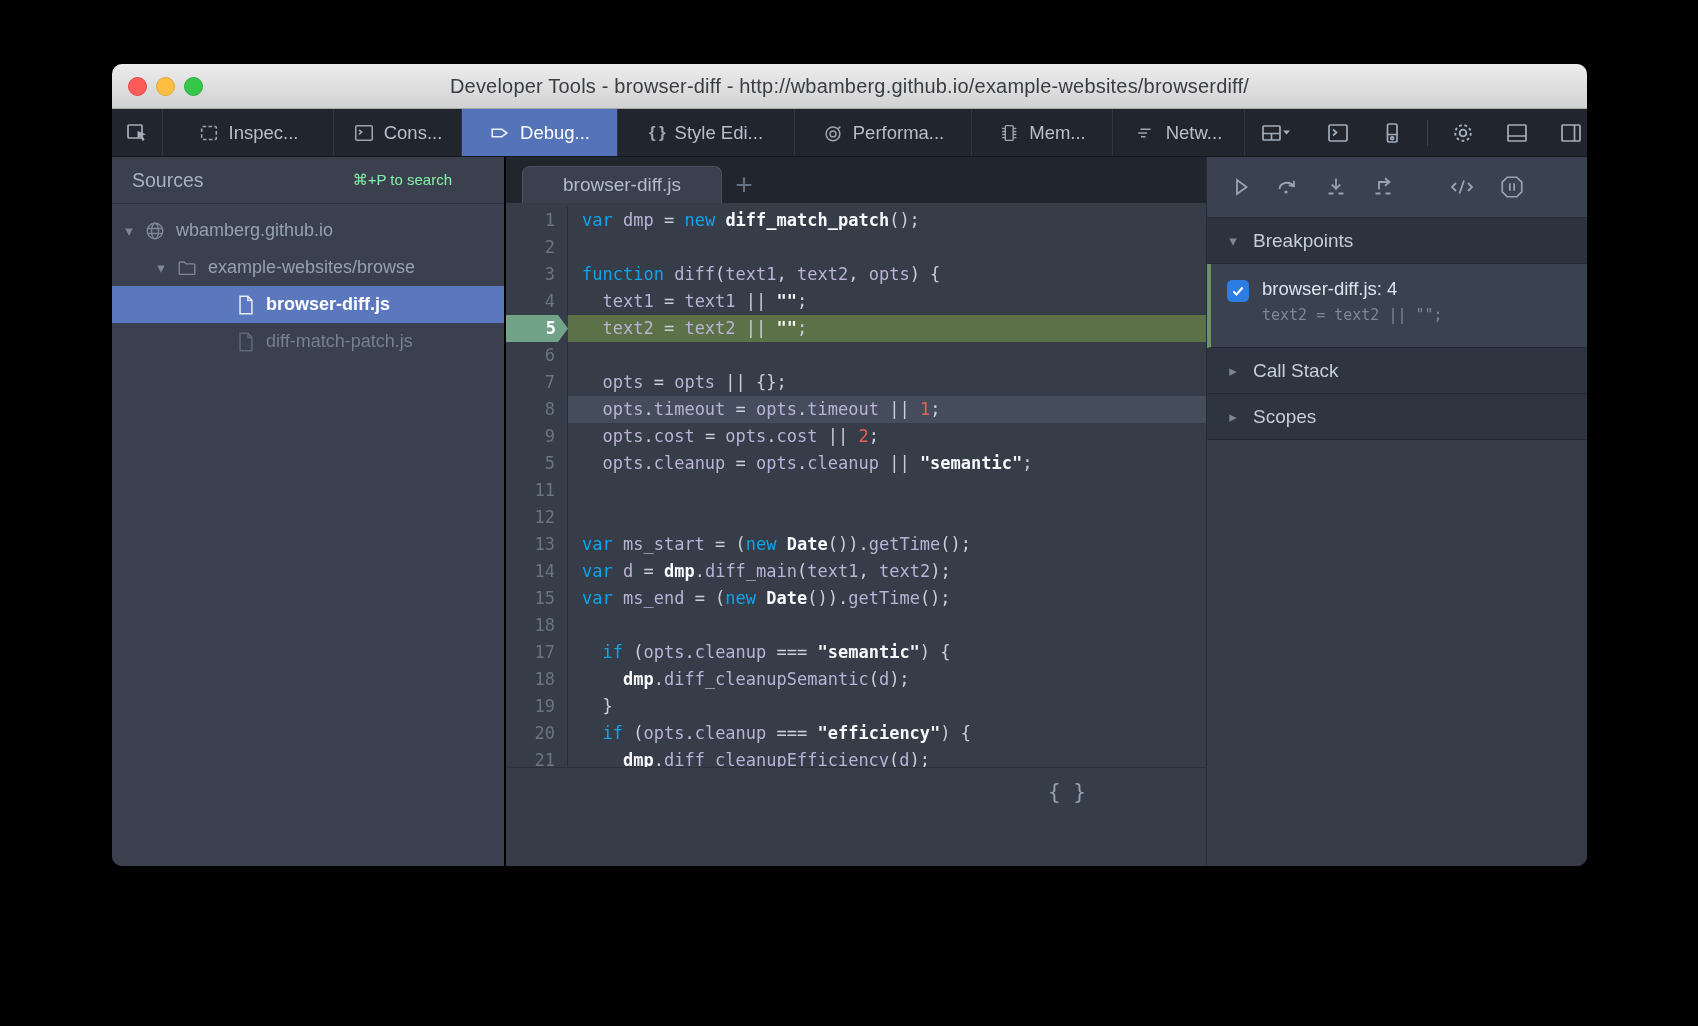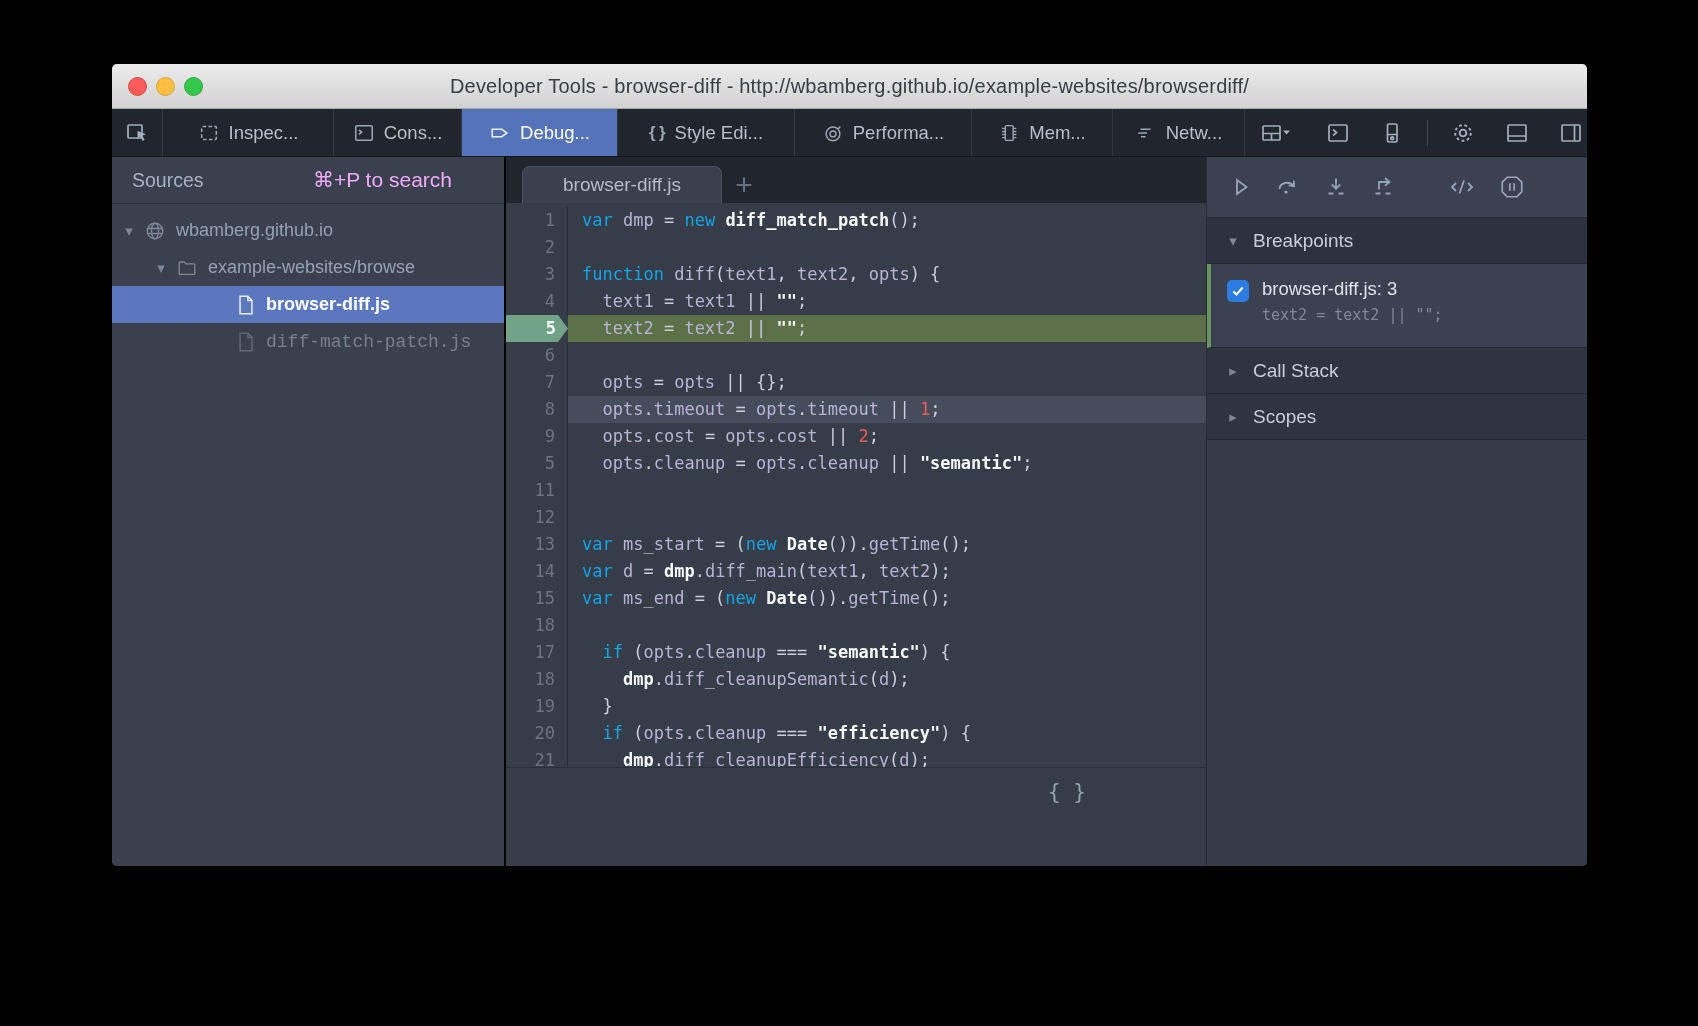--- a/index.html
+++ b/index.html
@@ -2,21 +2,21 @@
 <html><head>
 <meta charset="utf-8">
 <style>
   html,body{margin:0;padding:0;}
   body{
     width:1698px;height:1026px;background:#000;position:relative;overflow:hidden;
     font-family:"Liberation Sans", sans-serif;
   }
   .window{
     position:absolute;left:112px;top:64px;width:1475px;height:802px;
-    border-radius:5px;overflow:hidden;display:flex;flex-direction:column;
+    border-radius:10px;overflow:hidden;display:flex;flex-direction:column;
     background:#363c48;box-shadow:0 25px 60px rgba(0,0,0,.8);
   }
   
   .titlebar{
     height:44px;flex:none;position:relative;
     background:linear-gradient(#ececec,#d2d2d2);
     border-bottom:1px solid #a9a9a9;
     display:flex;align-items:center;justify-content:center;
   }
   .traffic{position:absolute;left:16px;top:0;height:100%;display:flex;align-items:center;gap:9px;}
@@ -36,21 +36,21 @@
   .icon-btn{width:46px;height:100%;display:flex;align-items:center;justify-content:center;color:#a3aebc;}
   .vsep{width:1px;height:26px;background:#3d4450;margin:0 4px;}
   svg{display:block;}
   
   .content{flex:1;display:flex;min-height:0;}
   
   .sources{width:392px;flex:none;background:#3a404e;border-right:2px solid #000000;display:flex;flex-direction:column;}
   .sources-header{height:46px;flex:none;display:flex;align-items:center;justify-content:space-between;
     padding:0 52px 0 20px;border-bottom:1px solid #2d333d;}
   .sources-title{font-size:19.5px;color:#a6b2c1;}
-  .search-hint{font-size:21px;color:#f0abfc;}
+  .search-hint{font-size:15px;color:#86efac;}
   .tree{padding-top:8px;}
   .tree-row{height:37px;display:flex;align-items:center;color:#95a1b1;font-size:18px;}
   .tree-row .caret{width:18px;font-size:15px;color:#7c8696;text-align:center;flex:none;}
   .tree-row .node-icon{display:flex;align-items:center;margin:0 10px 0 6px;color:#7d8795;flex:none;}
   .tree-row.selected{background:#5b77bd;color:#fff;font-weight:bold;}
   .tree-row.selected .node-icon{color:#e8edf6;}
   .tree-row.dim{color:#76808e;}
   .tree-row.dim .node-icon{color:#5f6877;}
   .tree-label{white-space:nowrap;overflow:hidden;}
   
@@ -270,21 +270,21 @@
         </div>
         <div class="tree-row selected" style="padding-left:118px;">
           <span class="node-icon">
             <svg width="20" height="22" viewBox="0 0 20 24" fill="none" stroke="currentColor" stroke-width="1.6">
               <path d="M3.5 2.5 H12 L16.5 7 V21.5 H3.5 Z"></path>
               <path d="M12 2.5 V7 H16.5"></path>
             </svg>
           </span>
           <span class="tree-label">browser-diff.js</span>
         </div>
-        <div class="tree-row dim" style="padding-left:118px;font-family:Liberation Mono, monospace;">
+        <div class="tree-row dim" style="padding-left:118px;">
           <span class="node-icon">
             <svg width="20" height="22" viewBox="0 0 20 24" fill="none" stroke="currentColor" stroke-width="1.6">
               <path d="M3.5 2.5 H12 L16.5 7 V21.5 H3.5 Z"></path>
               <path d="M12 2.5 V7 H16.5"></path>
             </svg>
           </span>
           <span class="tree-label">diff-match-patch.js</span>
         </div>
       </div>
     </div>
@@ -436,21 +436,21 @@
         <span>Breakpoints</span>
       </div>
 
       <div class="bp-item">
         <span class="checkbox">
           <svg width="14" height="14" viewBox="0 0 18 18" fill="none" stroke="#fff" stroke-width="2.6">
             <path d="M3 9.5 L7 13.5 L15 4.5"></path>
           </svg>
         </span>
         <span class="bp-texts">
-          <span class="bp-label">browser-diff.js: 3</span>
+          <span class="bp-label">browser-diff.js: 4</span>
           <span class="bp-snippet">text2 = text2 || "";</span>
         </span>
       </div>
 
       <div class="rp-header sub">
         <span class="caret">▸</span>
         <span>Call Stack</span>
       </div>
 
       <div class="rp-header sub">

